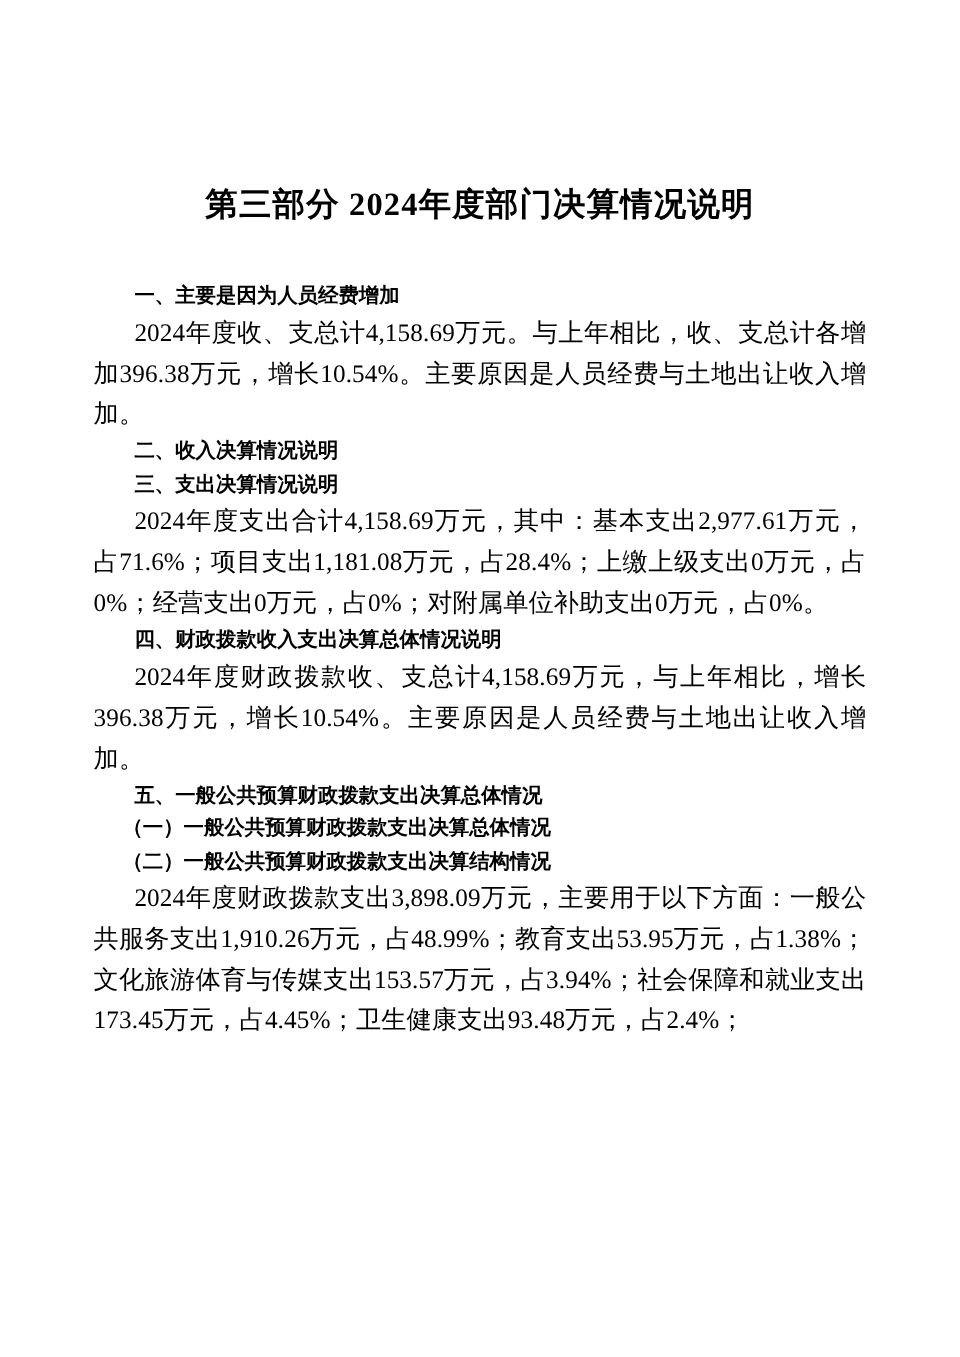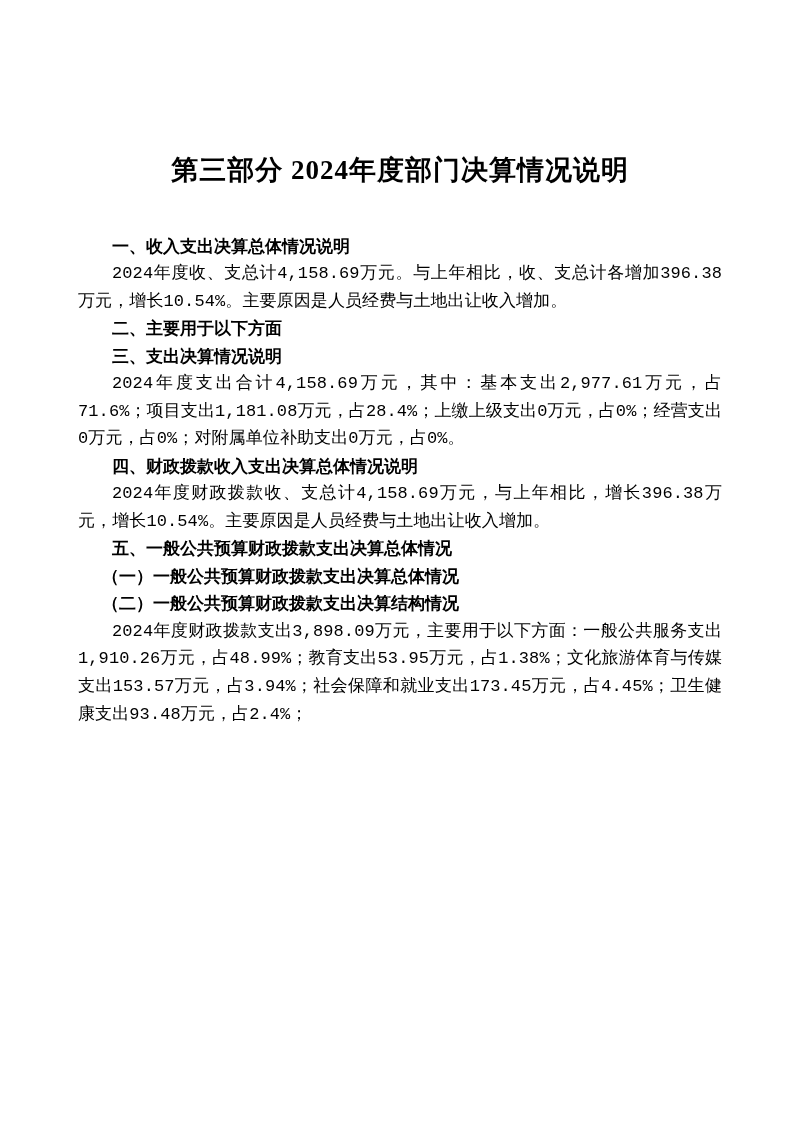--- a/index.html
+++ b/index.html
@@ -41,43 +41,43 @@
   }
   .sub-heading {
     font-family: Liberation Sans, sans-serif;
     font-weight: bold;
     font-size: 17px;
     line-height: 1.62;
     margin: 0;
     text-indent: 24px;
   }
   .body-para {
-    font-family: Liberation Mono, monospace;
-    font-size: 17px;
+    font-family: Liberation Serif, serif;
+    font-size: 21px;
     line-height: 1.62;
     margin: 0;
     text-align: justify;
     text-indent: 34px;
     letter-spacing: 0.1px;
   }
   .body-para.indent-wide {
     text-indent: 42px;
   }
 </style>
 </head>
 <body>
 
 <div class="page">
 
   <h1 class="doc-title">第三部分 2024年度部门决算情况说明</h1>
 
-  <h2 class="section-heading">一、收入支出决算总体情况说明</h2>
+  <h2 class="section-heading">一、主要是因为人员经费增加</h2>
   <p class="body-para">2024年度收、支总计4,158.69万元。与上年相比，收、支总计各增加396.38万元，增长10.54%。主要原因是人员经费与土地出让收入增加。</p>
 
-  <h2 class="section-heading">二、主要用于以下方面</h2>
+  <h2 class="section-heading">二、收入决算情况说明</h2>
 
   <h2 class="section-heading">三、支出决算情况说明</h2>
   <p class="body-para">2024年度支出合计4,158.69万元，其中：基本支出2,977.61万元，占71.6%；项目支出1,181.08万元，占28.4%；上缴上级支出0万元，占0%；经营支出0万元，占0%；对附属单位补助支出0万元，占0%。</p>
 
   <h2 class="section-heading">四、财政拨款收入支出决算总体情况说明</h2>
   <p class="body-para">2024年度财政拨款收、支总计4,158.69万元，与上年相比，增长396.38万元，增长10.54%。主要原因是人员经费与土地出让收入增加。</p>
 
   <h2 class="section-heading">五、一般公共预算财政拨款支出决算总体情况</h2>
 
   <h3 class="sub-heading">（一）一般公共预算财政拨款支出决算总体情况</h3>

